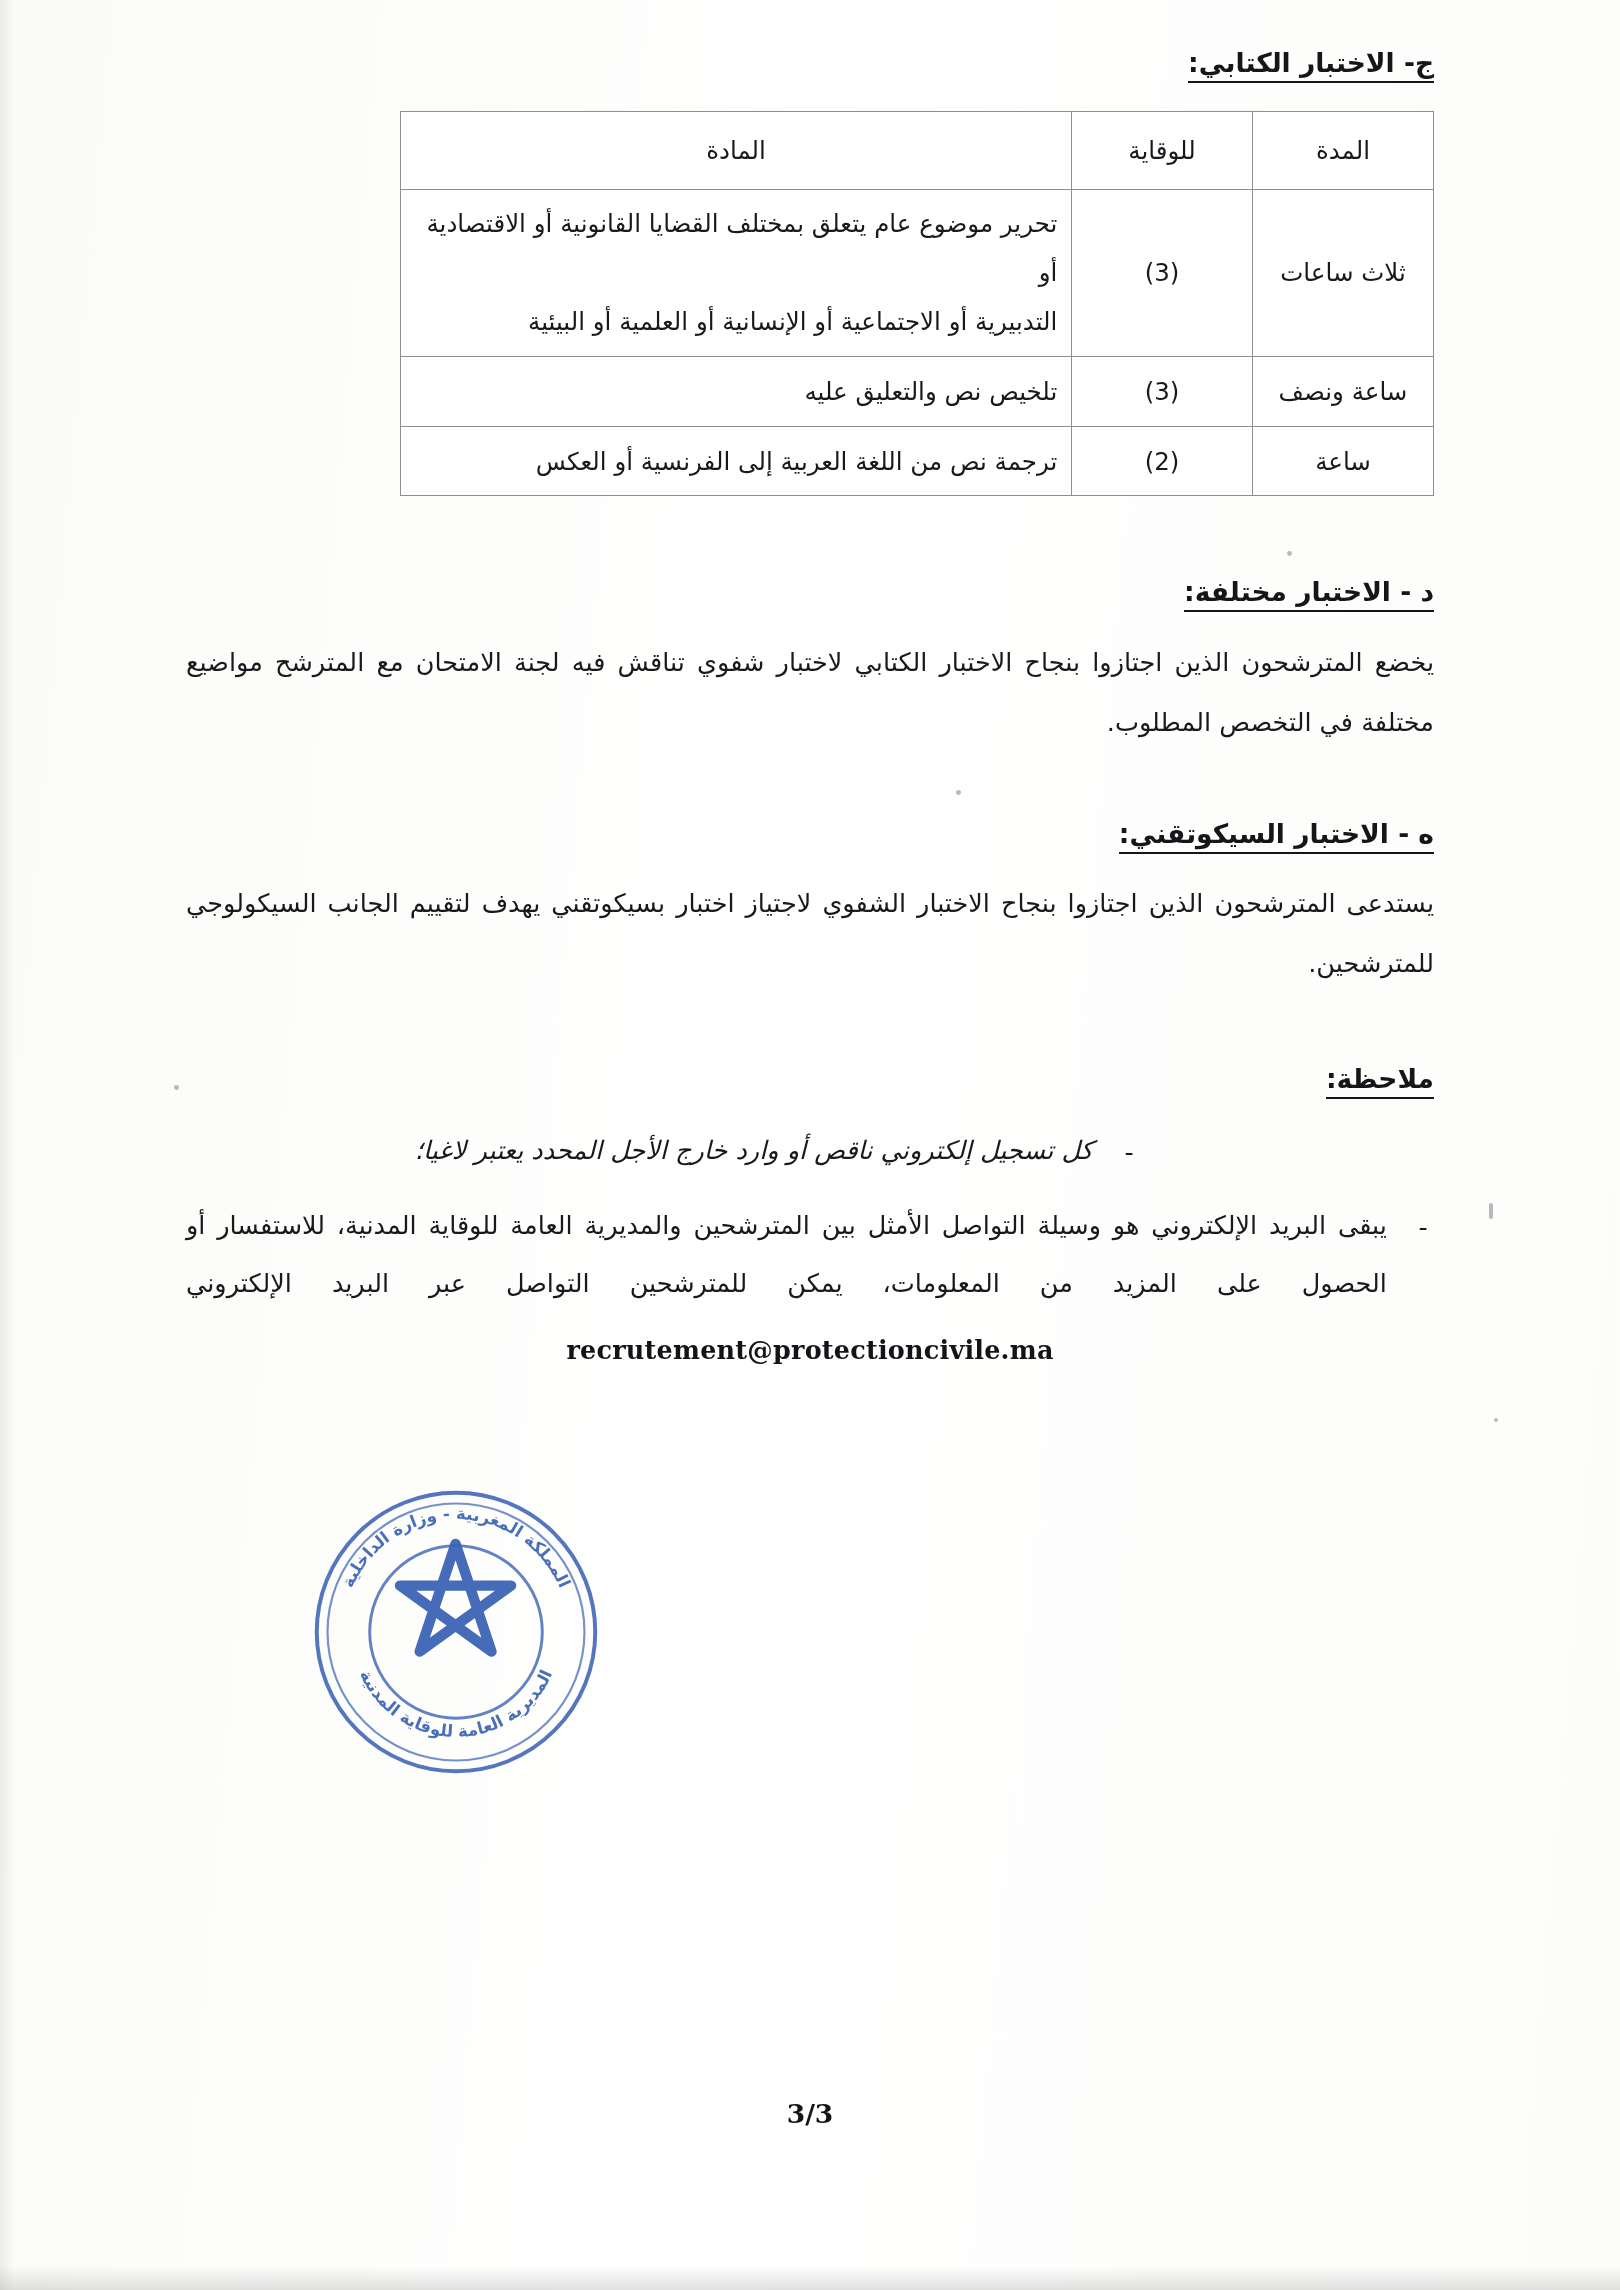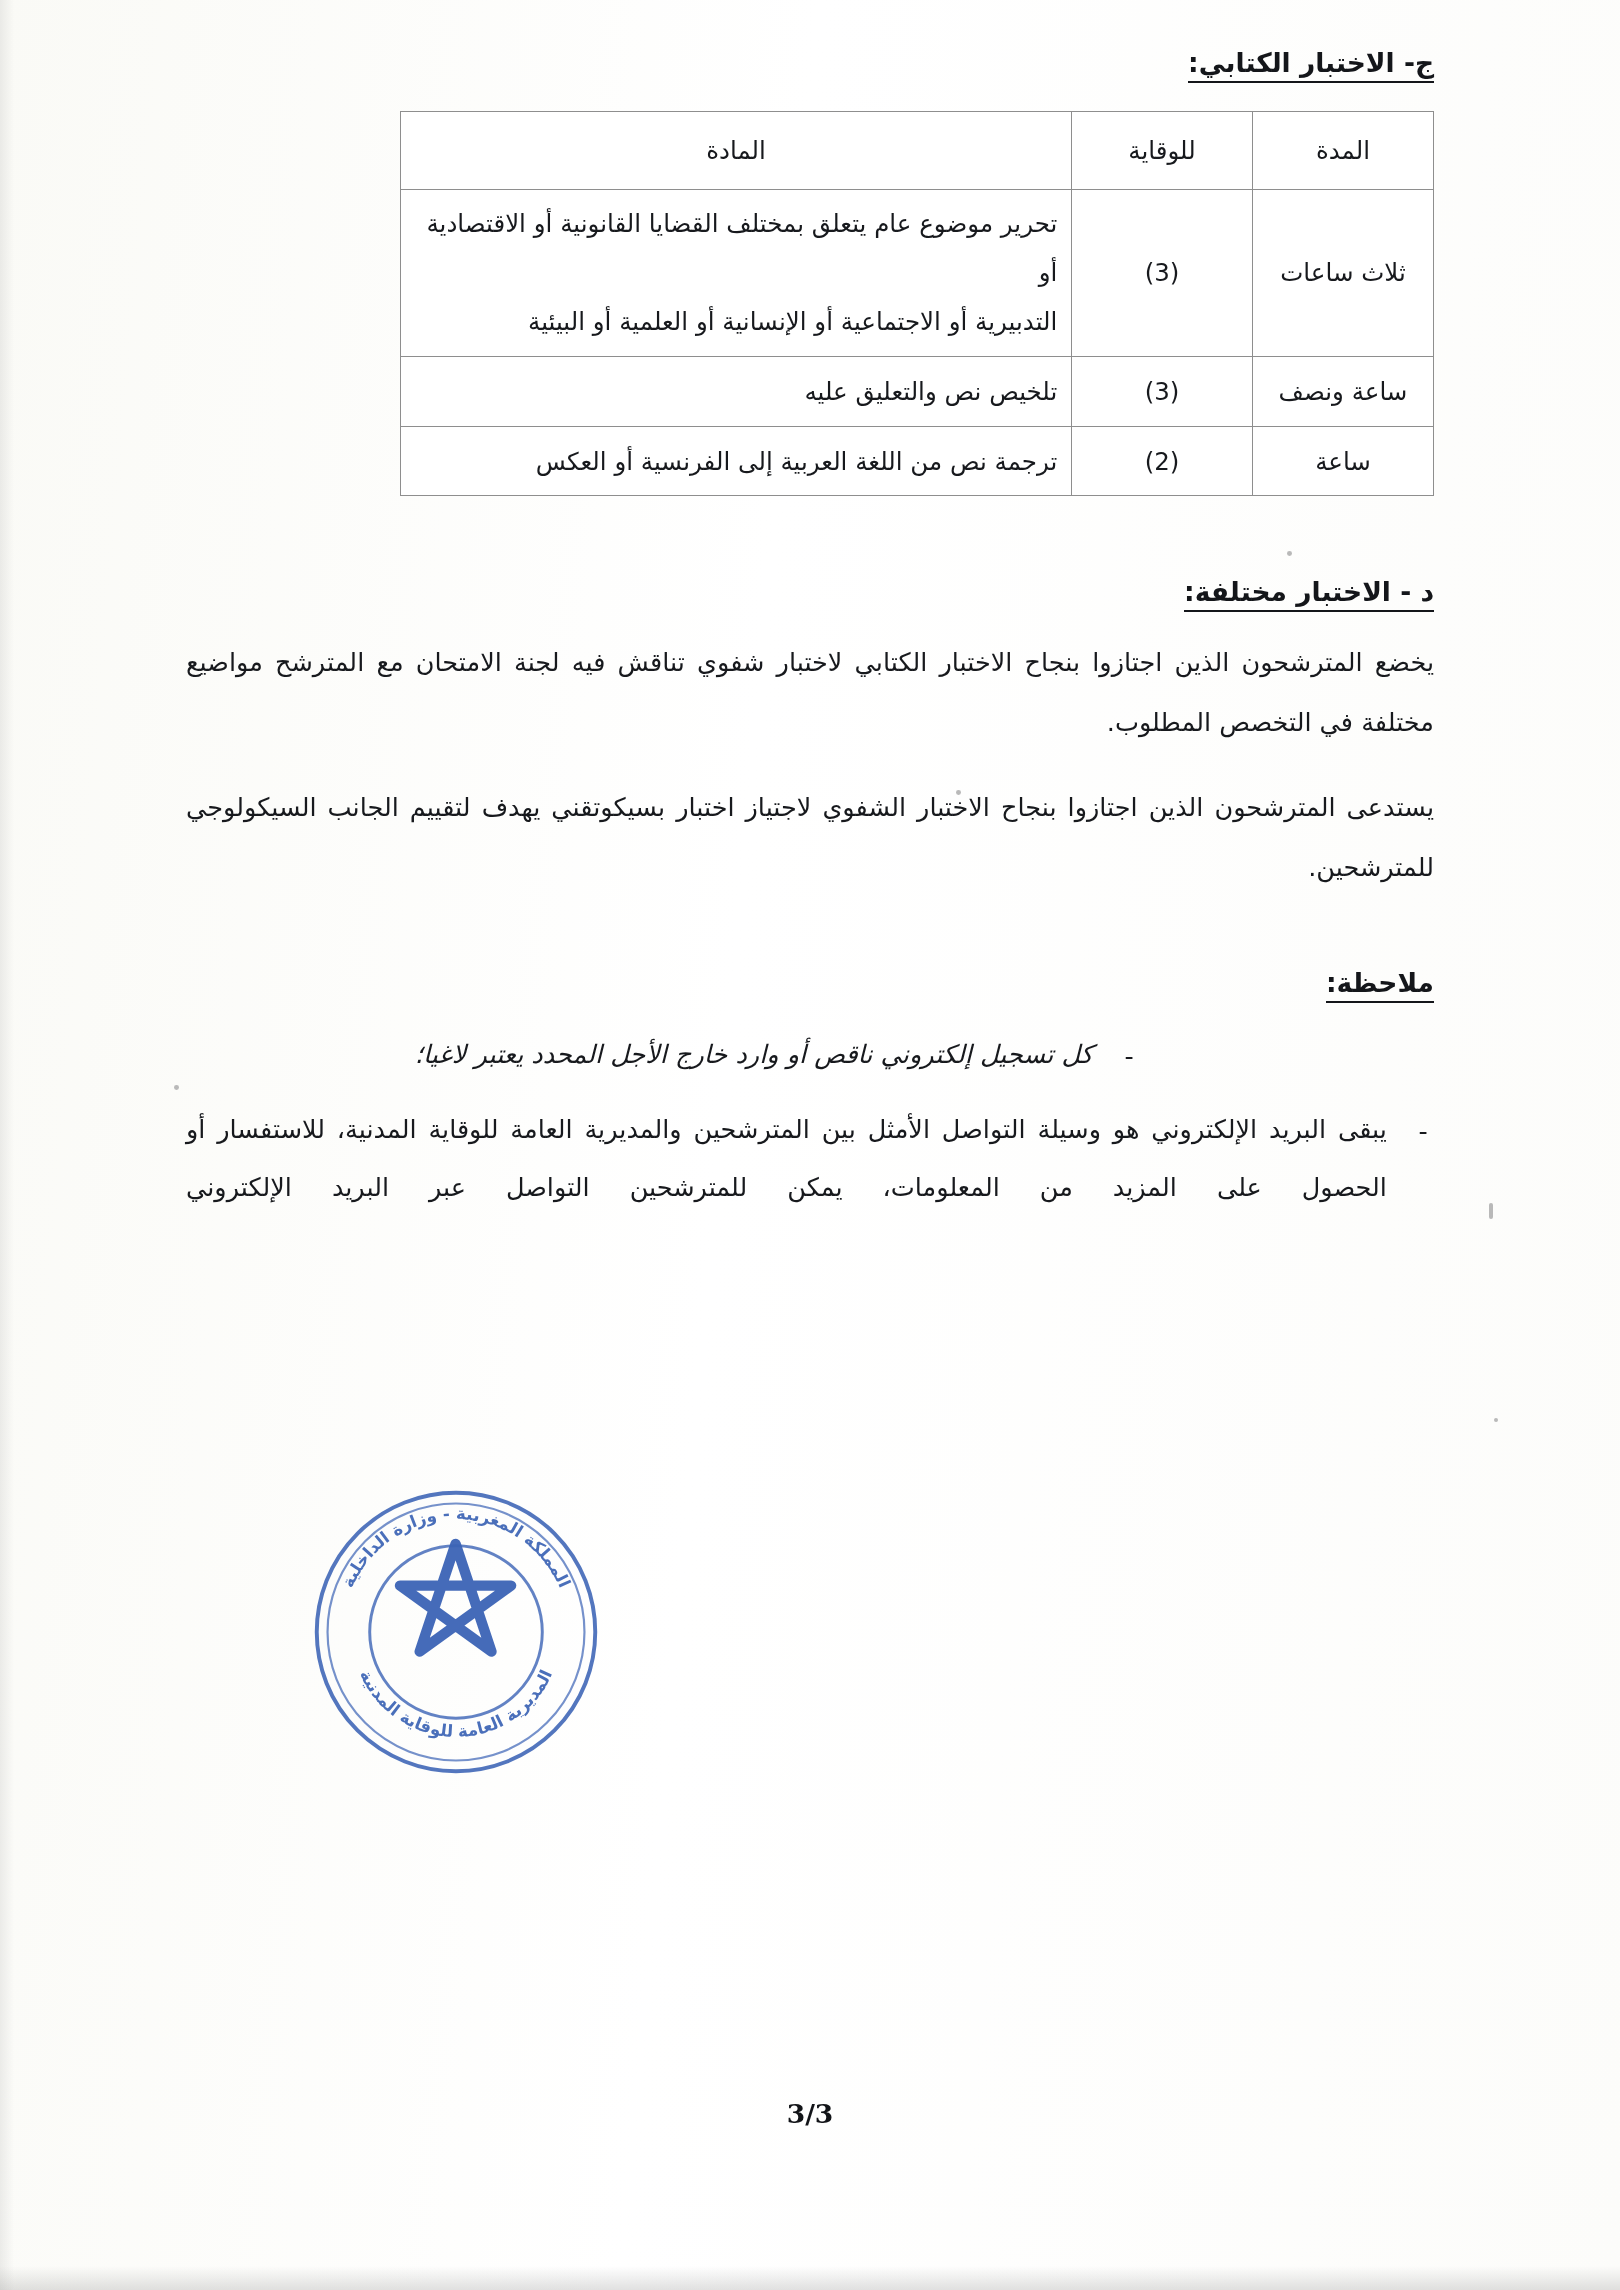--- a/index.html
+++ b/index.html
@@ -227,20 +227,23 @@
       </table>
     </div>
 
     <div class="heading" style="margin-top:80px;">
       <span class="u">د - الاختبار مختلفة:</span>
     </div>
 
     <div class="para" style="margin-top:25.5px;">يخضع المترشحون الذين اجتازوا بنجاح الاختبار الكتابي لاختبار شفوي تناقش فيه لجنة الامتحان مع المترشح مواضيع</div>
     <div class="para intro">مختلفة في التخصص المطلوب.</div>
 
+    <div class="heading" style="margin-top:65px;">
+      <span class="u">ه - الاختبار السيكوتقني:</span>
+    </div>
 
     <div class="para" style="margin-top:25.5px;">يستدعى المترشحون الذين اجتازوا بنجاح الاختبار الشفوي لاجتياز اختبار بسيكوتقني يهدف لتقييم الجانب السيكولوجي</div>
     <div class="para intro">للمترشحين.</div>
 
     <div class="heading" style="margin-top:69px;">
       <span class="u">ملاحظة:</span>
     </div>
 
     <div style="margin-top:27.4px; padding-right:294px;">
       <div class="note-item">
@@ -252,20 +255,21 @@
     <div style="margin-top:13.7px;">
       <div class="note-item">
         <div class="note-dash">-</div>
         <div style="flex:1 1 auto;">
           <div class="note-text">يبقى البريد الإلكتروني هو وسيلة التواصل الأمثل بين المترشحين والمديرية العامة للوقاية المدنية، للاستفسار أو</div>
           <div class="note-text">الحصول على المزيد من المعلومات، يمكن للمترشحين التواصل عبر البريد الإلكتروني</div>
         </div>
       </div>
     </div>
 
+    <div class="email" style="margin-top:21.6px;">recrutement@protectioncivile.ma</div>
 
   </div>
 
   <div class="stamp" style="left:304px; top:1480px;">
     <svg viewBox="0 0 310 310" xmlns="http://www.w3.org/2000/svg" aria-hidden="true">
       <defs>
         <path id="arcTop" d="M 40,155 A 115,115 0 0 1 270,155" fill="none"></path>
         <path id="arcBot" d="M 48,155 A 107,107 0 0 0 262,155" fill="none"></path>
       </defs>
       <circle cx="155" cy="155" r="142" fill="none" stroke="#3b63b5" stroke-width="4" opacity="0.88"></circle>

